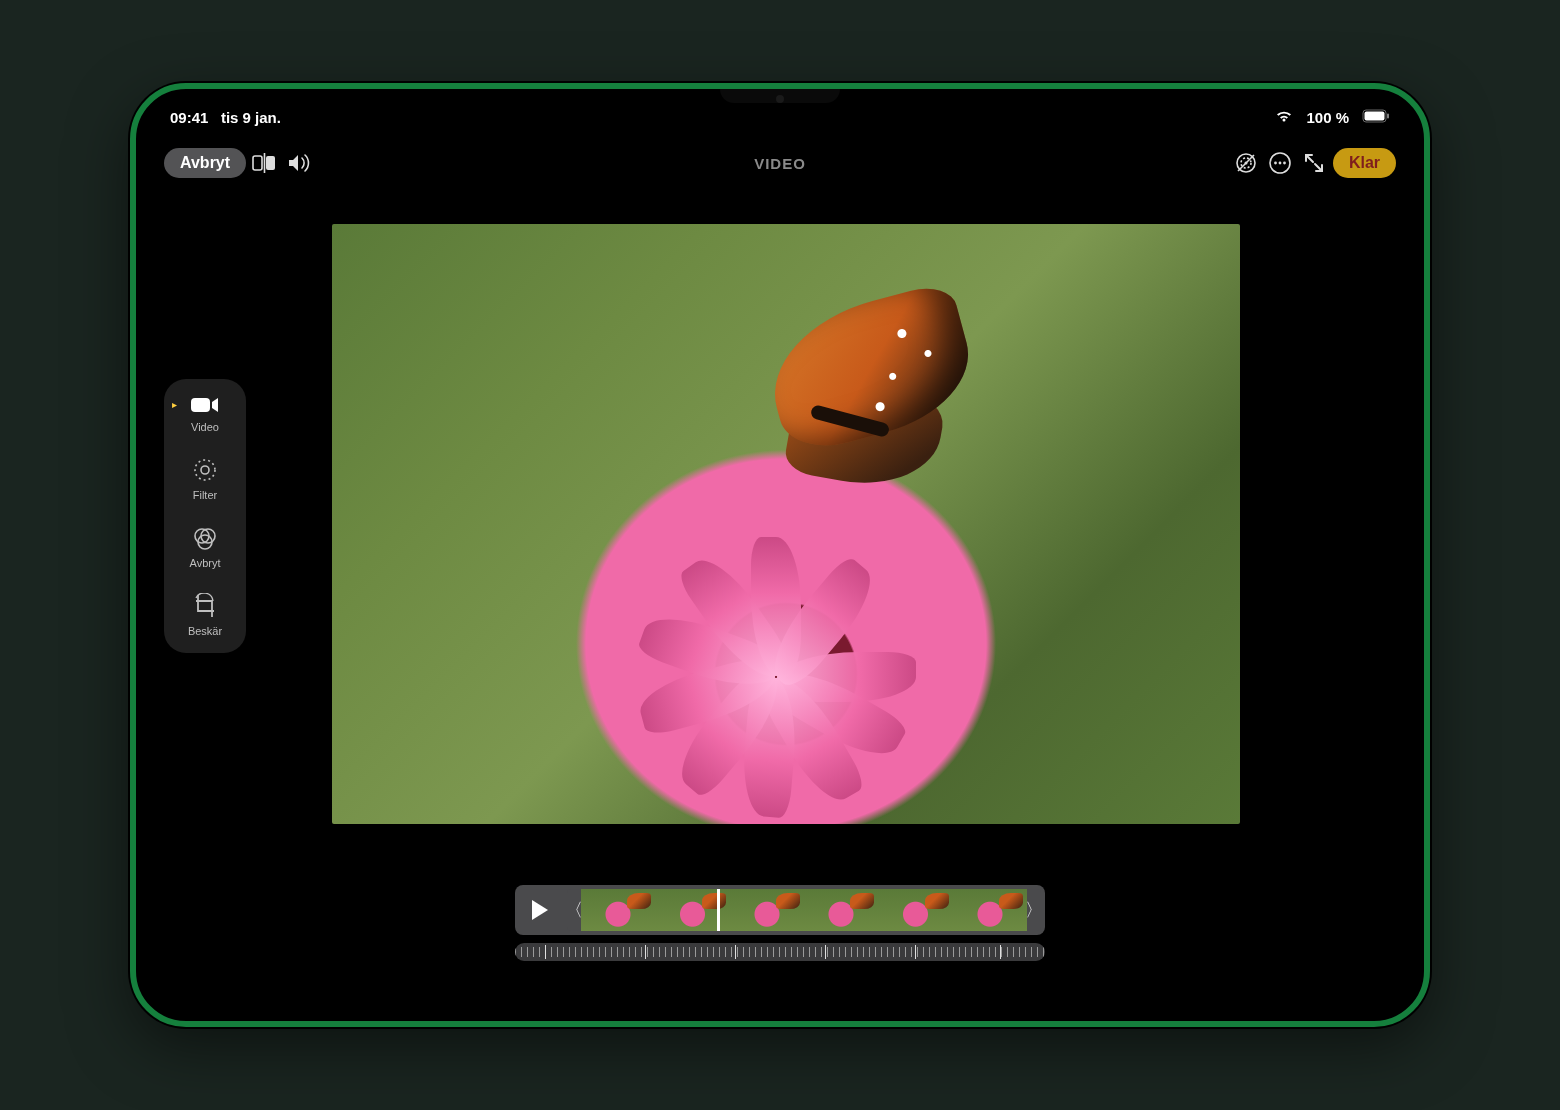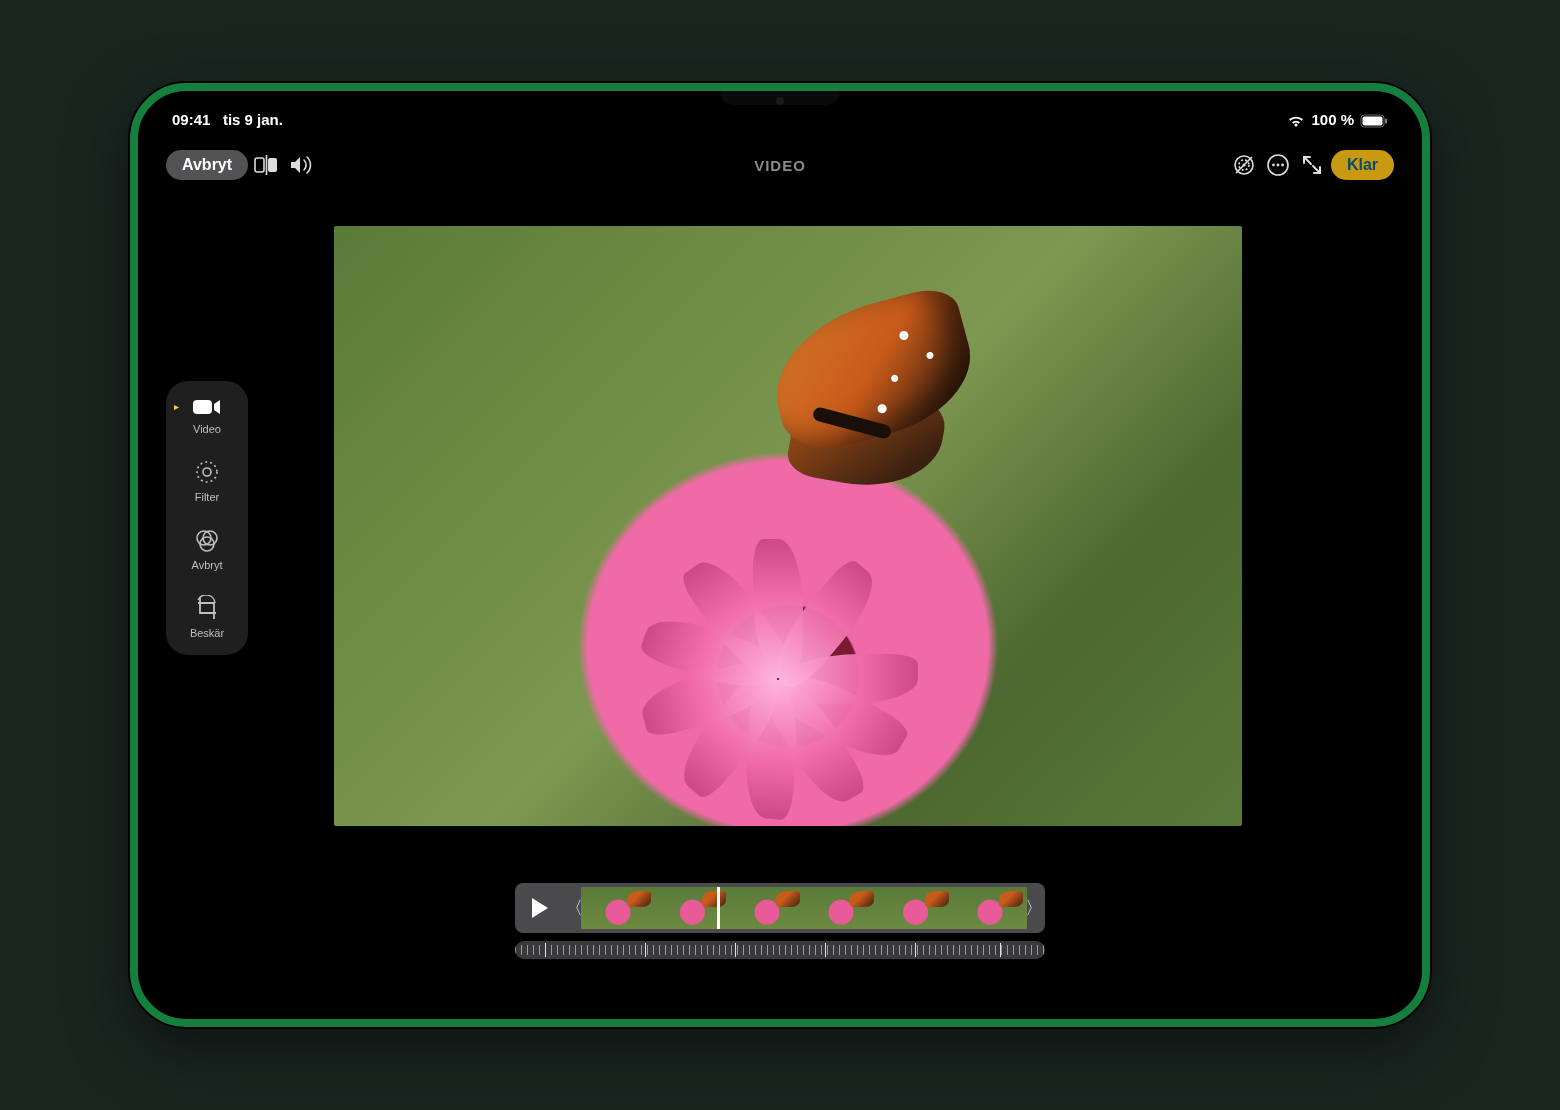--- a/index.html
+++ b/index.html
@@ -11,21 +11,21 @@
     display: flex;
     align-items: center;
     justify-content: center;
     overflow: hidden;
   }
   .device {
     width: 1300px;
     height: 944px;
     background: #000;
     border-radius: 56px;
-    border: 8px solid #15803d;
+    border: 6px solid #15803d;
     box-shadow: 0 0 0 2px #000, 0 20px 60px rgba(0,0,0,.5);
     position: relative;
     overflow: hidden;
   }
   .notch {
     position: absolute;
     top: 0; left: 50%; transform: translateX(-50%);
     width: 120px; height: 14px;
     background: #0a0a0a;
     border-bottom-left-radius: 14px;
@@ -42,42 +42,42 @@
     top: 14px; left: 0; right: 0;
     height: 28px;
     display: flex;
     align-items: center;
     justify-content: space-between;
     padding: 0 34px;
     color: #fff;
     font-size: 15px;
     font-weight: 600;
   }
-  .status-right { display: flex; align-items: flex-end; gap: 6px; }
+  .status-right { display: flex; align-items: flex-start; gap: 13px; }
   .wifi-icon, .battery-icon { display: inline-flex; align-items: center; }
 
   .topbar {
     position: absolute;
     top: 50px; left: 0; right: 0;
     height: 48px;
     display: flex;
     align-items: center;
     justify-content: space-between;
     padding: 0 28px;
   }
   .top-left, .top-right { display: flex; align-items: center; gap: 4px; }
   .pill {
     background: #535355;
     border-radius: 18px;
     padding: 6px 16px;
     color: #fff;
     font-size: 16px;
     font-weight: 600;
   }
-  .pill.yellow { background: #c79a12; color: #0c4a6e; }
+  .pill.yellow { background: #c79a12; color: #7f1d1d; }
   .icon-btn {
     width: 30px; height: 30px;
     display: flex; align-items: center; justify-content: center;
     color: #ddd;
     cursor: pointer;
   }
   .top-title {
     color: #8a8a8a;
     font-size: 15px;
     font-weight: 600;

